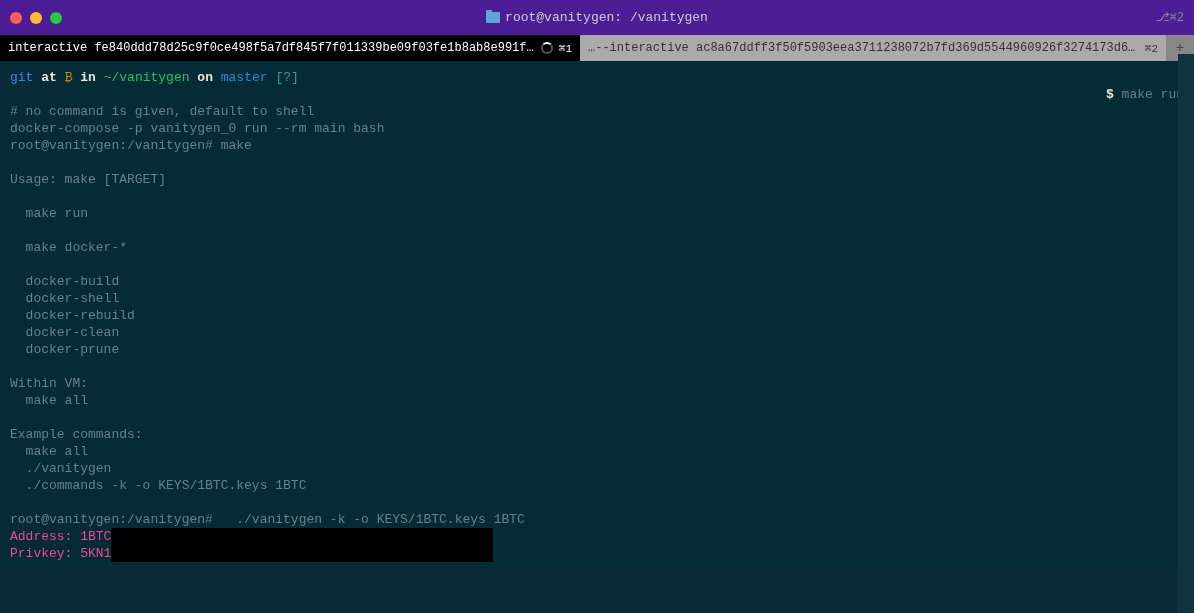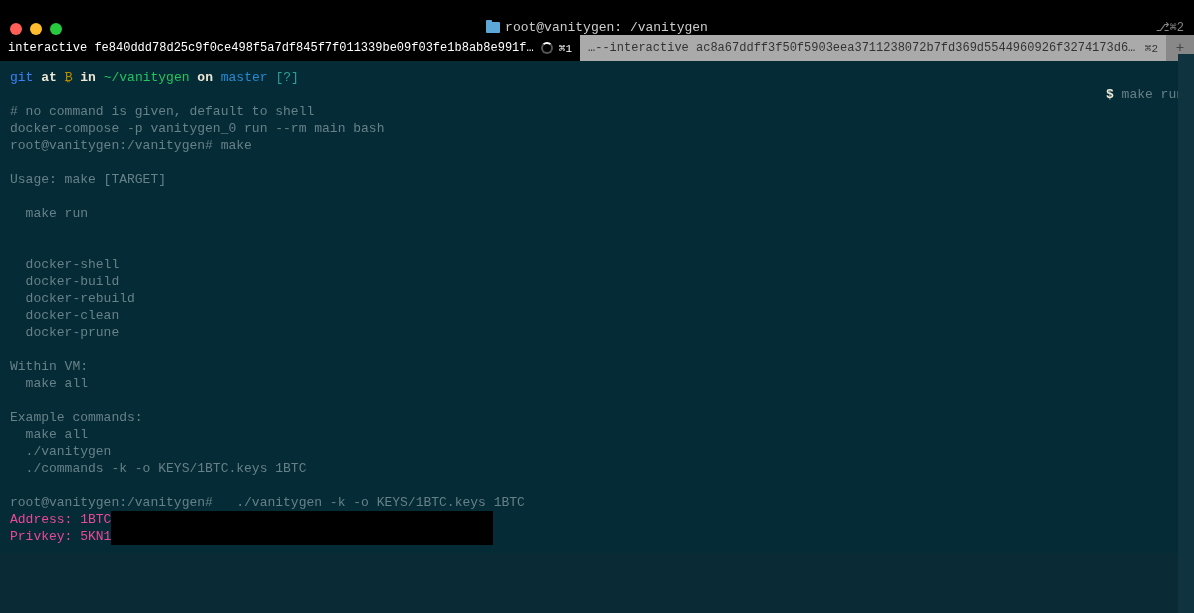--- a/index.html
+++ b/index.html
@@ -10,24 +10,24 @@
     body {
       background: #0a2b36;
       font-family: 'Menlo', 'Monaco', 'Courier New', monospace;
       font-size: 13px;
       color: #93a1a1;
       width: 1194px;
       height: 613px;
       overflow: hidden;
     }
     .title-bar {
-      background: #000000;
+      background: #4c1d95;
       height: 35px;
       display: flex;
-      align-items: flex-end;
+      align-items: center;
       position: relative;
       padding: 0 10px;
     }
     .traffic-lights {
       display: flex;
       gap: 8px;
       position: absolute;
       left: 10px;
     }
     .traffic-light {
@@ -204,23 +204,24 @@
   <div class="term-line"><span class="c-white">$</span> <span>make run</span></div>
   <div id="output-container">
       <div class="term-block"># no command is given, default to shell</div>
       <div class="term-block">docker-compose -p vanitygen_0 run --rm main bash</div>
       <div class="term-block">root@vanitygen:/vanitygen# make</div>
       <div class="term-block">&nbsp;</div>
       <div class="term-block">Usage: make [TARGET]</div>
       <div class="term-block">&nbsp;</div>
       <div class="term-block">  make run</div>
       <div class="term-block">&nbsp;</div>
-      <div class="term-block">&nbsp;</div>
+      <div class="term-block">  make docker-*</div>
+      <div class="term-block">&nbsp;</div>
+      <div class="term-block">  docker-build</div>
       <div class="term-block">  docker-shell</div>
-      <div class="term-block">  docker-build</div>
       <div class="term-block">  docker-rebuild</div>
       <div class="term-block">  docker-clean</div>
       <div class="term-block">  docker-prune</div>
       <div class="term-block">&nbsp;</div>
       <div class="term-block">Within VM:</div>
       <div class="term-block">  make all</div>
       <div class="term-block">&nbsp;</div>
       <div class="term-block">Example commands:</div>
       <div class="term-block">  make all</div>
       <div class="term-block">  ./vanitygen</div>

